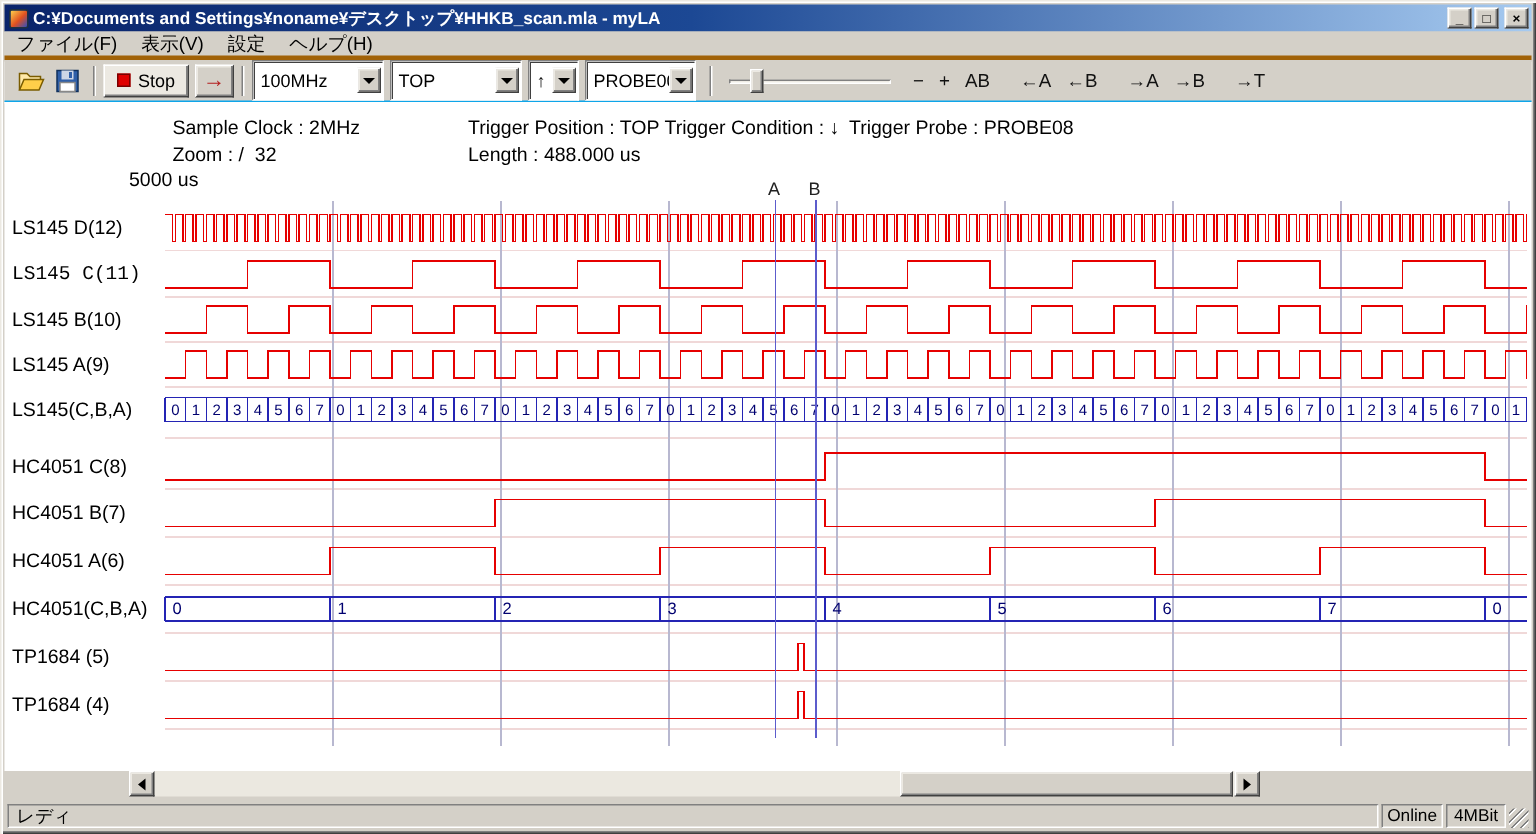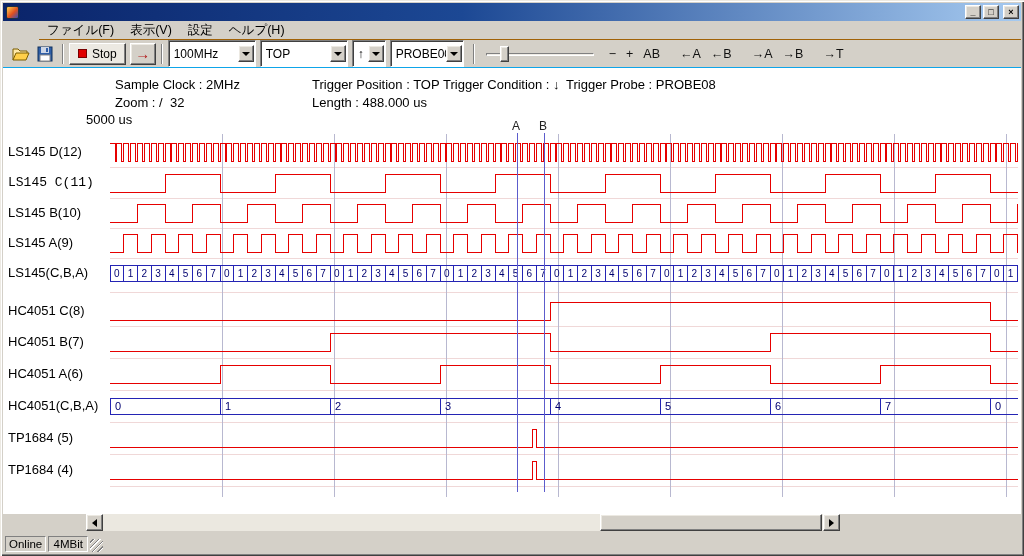--- a/index.html
+++ b/index.html
@@ -14,21 +14,21 @@
     background:linear-gradient(90deg,#0a246a 0%,#1c4894 45%,#a6caf0 100%);
     display:flex;align-items:center;padding:0 2px;color:#fff;font-size:11.5px;font-weight:bold;}
   .app-icon{width:13px;height:13px;margin:0 3px 0 1px;border-radius:2px;
     background:linear-gradient(135deg,#ffd24d 0%,#e05020 55%,#3050c0 100%);border:1px solid #203040;flex:none;}
   .title-text{flex:1;white-space:nowrap;overflow:hidden;}
   .tb-btns{margin-left:auto;display:flex;align-items:center;}
   .tb-btn{width:16px;height:14px;margin-left:2px;display:flex;align-items:center;justify-content:center;
     font-size:9px;line-height:9px;color:#000;font-weight:bold;cursor:default;}
   
   .menubar{position:absolute;left:3px;top:21px;right:3px;height:19px;display:flex;align-items:center;
-    font-size:12.5px;color:#000;background:#d4d0c8;border-bottom:1px solid #a16207;margin-left:36px;}
+    font-size:12.5px;color:#000;background:#d4d0c8;border-bottom:3px solid #a16207;}
   .menu-item{padding:2px 8px;white-space:nowrap;}
   
   .toolbar{position:absolute;left:3px;top:40px;right:3px;height:28px;display:flex;align-items:center;
     background:#d4d0c8;padding-left:6px;border-bottom:1px solid #0ea5e9;box-shadow:0 1px 0 #fff;}
   .tool-icon-btn{width:24px;height:22px;display:flex;align-items:center;justify-content:center;}
   .sep{width:2px;height:20px;border-left:1px solid #808080;border-right:1px solid #ffffff;margin:0 5px;flex:none;}
   .stop-btn{height:22px;padding:0 8px;display:flex;align-items:center;gap:5px;font-size:12px;color:#000;
     background:#ece9e2;font-family:inherit;}
   .stop-square{width:9px;height:9px;background:#e00000;border:1px solid #7a0000;display:inline-block;}
   .run-btn{width:26px;height:22px;display:flex;align-items:center;justify-content:center;
@@ -76,20 +76,21 @@
   .grip{width:13px;height:13px;align-self:flex-end;margin:0 0 1px 0;
     background:repeating-linear-gradient(135deg,transparent 0 2px,#808080 2px 3px,#ffffff 3px 4px);}
 </style>
 </head>
 <body>
 
 <div class="screen">
 
   <div class="titlebar">
     <span class="app-icon"></span>
+    <span class="title-text">C:¥Documents and Settings¥noname¥デスクトップ¥HHKB_scan.mla - myLA</span>
     <span class="tb-btns">
       <span class="tb-btn raised">_</span>
       <span class="tb-btn raised">□</span>
       <span class="tb-btn raised" style="margin-left:4px">×</span>
     </span>
   </div>
 
   <div class="menubar" id="menubar">
       <span class="menu-item">ファイル(F)</span>
       <span class="menu-item">表示(V)</span>
@@ -383,20 +384,23 @@
           <span class="tri-left"></span>
         </div>
       <div class="sb-thumb raised"></div>
       <div class="sb-btn sb-right raised">
           <span class="tri-right"></span>
         </div>
     </div>
   </div>
 
   <div class="statusbar">
+    <div class="status-main">
+        <span>レディ</span>
+      </div>
     <div id="status-cells">
         <div class="status-cell">Online</div>
         <div class="status-cell">4MBit</div>
       </div>
     <div class="grip"></div>
   </div>
 
 </div>
 
 </body></html>

